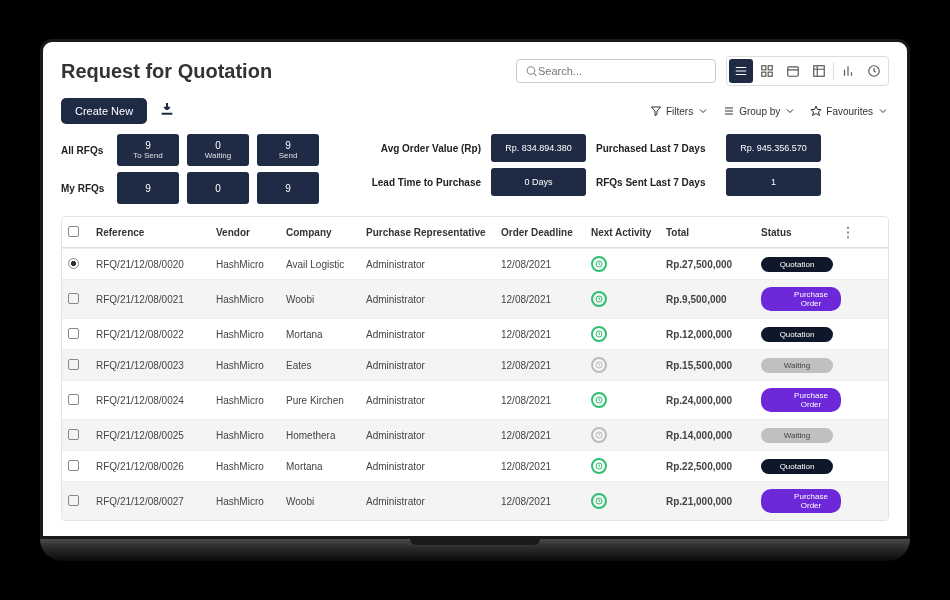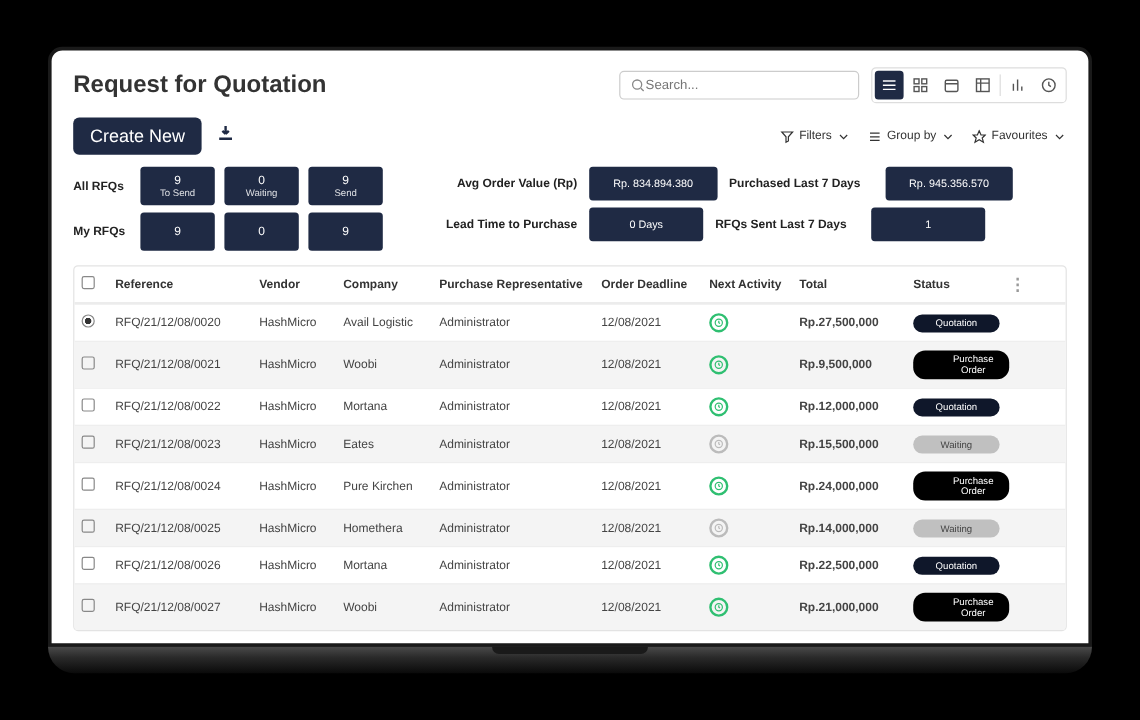--- a/index.html
+++ b/index.html
@@ -13,51 +13,51 @@
 .spacer { flex: 1; }
 .search-wrap { display: flex; align-items: center; border: 1px solid #ccc; border-radius: 4px; padding: 4px 8px; width: 200px; margin-right: 10px; }
 .search-wrap svg { width: 14px; height: 14px; stroke: #888; }
 .search-wrap input { border: none; outline: none; font-size: 11px; color: #555; margin-left: 0; width: 100%; }
 .view-icons { display: flex; align-items: center; gap: 2px; border: 1px solid #ddd; border-radius: 4px; padding: 2px; }
 .vicon { width: 24px; height: 24px; display: flex; align-items: center; justify-content: center; border-radius: 3px; cursor: pointer; }
 .vicon.active { background: #1f2a44; color: #fff; }
 .vicon svg { width: 14px; height: 14px; }
 .divider { width: 1px; height: 18px; background: #ddd; }
 .toolbar2 { display: flex; align-items: center; margin-bottom: 10px; }
-.btn-create { background: #1f2a44; color: #fff; border: none; border-radius: 5px; padding: 7px 14px; font-size: 15px; font-weight: 500; cursor: pointer; }
+.btn-create { background: #1f2a44; color: #fff; border: none; border-radius: 5px; padding: 7px 14px; font-size: 11px; font-weight: 500; cursor: pointer; }
 .dl-icon { margin-left: 12px; cursor: pointer; }
 .filter-group { display: flex; align-items: center; gap: 14px; font-size: 10px; color: #333; }
 .filter-item { display: flex; align-items: center; gap: 4px; cursor: pointer; }
 .filter-item svg { width: 12px; height: 12px; }
 .metrics { display: flex; align-items: flex-start; margin-bottom: 12px; gap: 32px; }
 .metrics-left { display: flex; flex-direction: column; gap: 6px; }
 .mrow { display: flex; align-items: center; gap: 8px; font-size: 10px; }
 .mrow-label { width: 48px; font-weight: 600; color: #222; }
 .mbox { background: #1f2a44; color: #fff; border-radius: 3px; width: 62px; height: 32px; display: flex; flex-direction: column; align-items: center; justify-content: center; font-size: 9px; }
 .mbox .mnum { font-size: 10px; font-weight: 500; }
 .mbox .mlabel { font-size: 8px; opacity: 0.85; }
 .metrics-right { display: flex; flex-direction: column; gap: 6px; }
 .krow { display: flex; align-items: center; gap: 10px; font-size: 10px; }
 .klabel { width: 130px; text-align: right; font-weight: 700; color: #222; }
-.kbox { background: #1f2a44; color: #fff; border-radius: 3px; min-width: 95px; height: 28px; display: flex; align-items: center; justify-content: center; font-size: 9px; padding: 0 20px; }
+.kbox { background: #1f2a44; color: #fff; border-radius: 3px; min-width: 95px; height: 28px; display: flex; align-items: center; justify-content: center; font-size: 9px; padding: 0 8px; }
 .klabel2 { width: 120px; font-weight: 600; color: #222; }
 .table { border: 1px solid #e3e3e3; border-radius: 4px; overflow: hidden; font-size: 10px; }
 .thead, .trow { display: grid; grid-template-columns: 28px 120px 70px 80px 135px 90px 75px 95px 80px 15px; align-items: center; padding: 7px 6px; }
 .thead { color: #333; font-weight: 600; border-bottom: 1px solid #e0e0e0; }
 .trow { border-top: 1px solid #eee; color: #444; }
 .trow.alt { background: #f4f4f4; }
 .chk { width: 11px; height: 11px; border: 1px solid #888; border-radius: 2px; display: inline-block; cursor: pointer; }
 .radio { width: 11px; height: 11px; border: 1px solid #888; border-radius: 50%; display: inline-block; cursor: pointer; background: radial-gradient(circle, #333 40%, #fff 45%); }
 .activity { width: 16px; height: 16px; border-radius: 50%; display: flex; align-items: center; justify-content: center; }
 .activity.green { border: 2px solid #2fbf71; color: #2fbf71; }
 .activity.grey { border: 2px solid #bbb; color: #bbb; }
 .activity svg { width: 8px; height: 8px; }
 .badge { border-radius: 10px; padding: 3px 10px; font-size: 8px; color: #fff; text-align: center; display: inline-block; min-width: 72px; }
 .badge.quotation { background: #0f172a; }
-.badge.po { background: #000000; padding-left: 30px; }
+.badge.po { background: #6d28d9; padding-left: 30px; }
 .badge.waiting { background: #c0c0c0; color: #444; }
 .cell { overflow: hidden; text-overflow: ellipsis; white-space: nowrap; padding-right: 4px; }
 .kebab { color: #999; font-size: 14px; cursor: pointer; }
 </style>
 </head>
 <body>
 
 <div class="laptop">
   <div class="screen">
     <div class="header">

